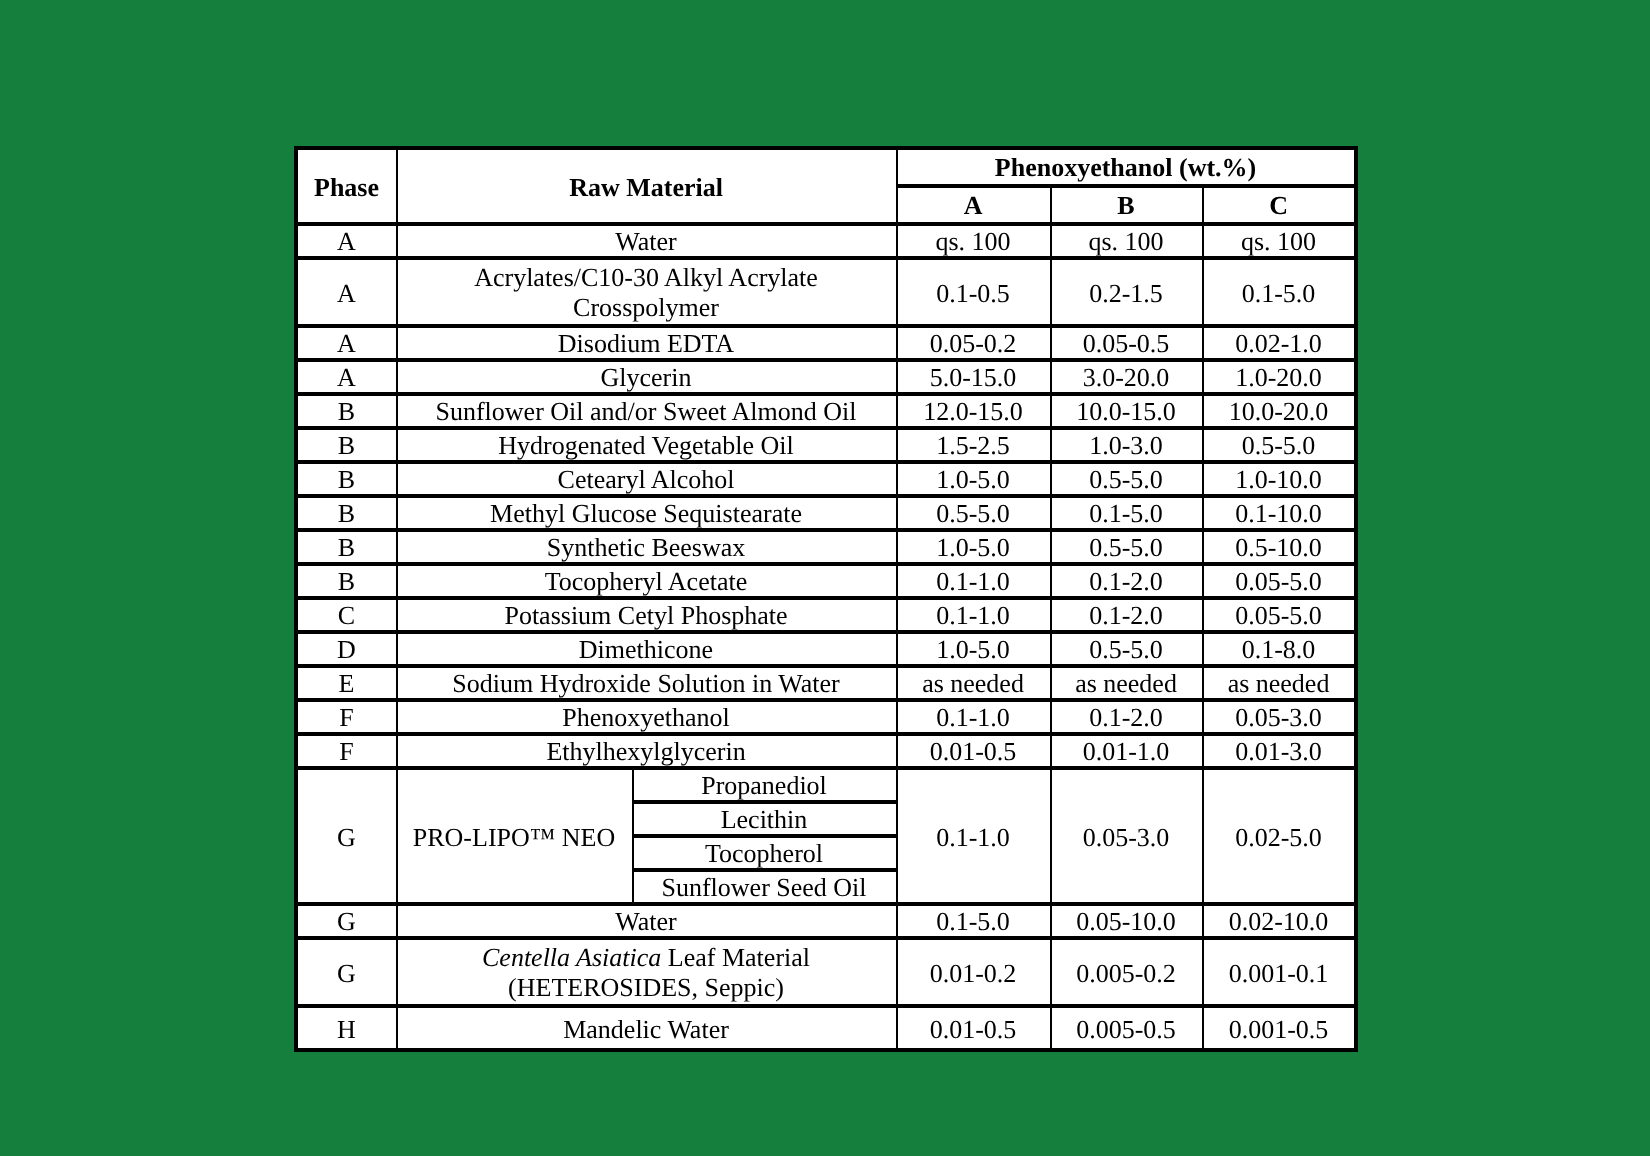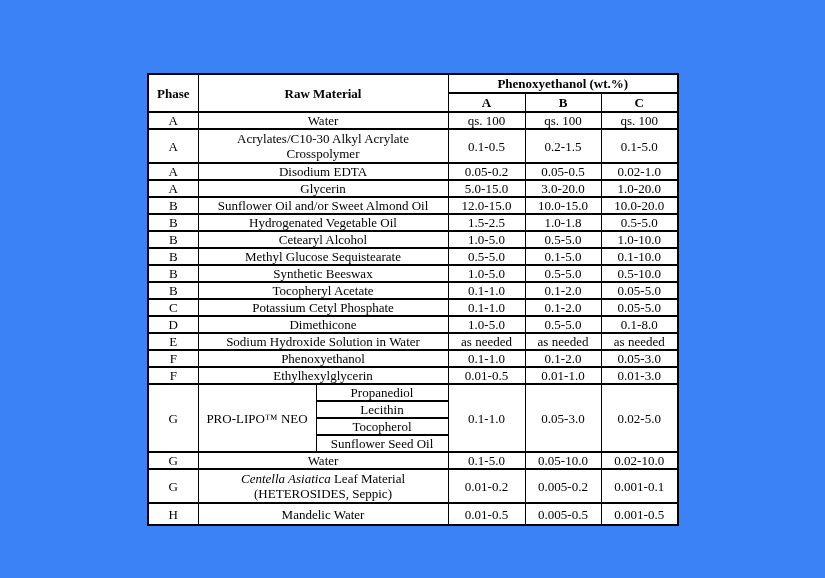--- a/index.html
+++ b/index.html
@@ -4,21 +4,21 @@
 <style>
   html, body {
     margin: 0;
     padding: 0;
     background: #ffffff;
   }
   .sheet {
     position: relative;
     width: 825px;
     height: 578px;
-    background: #3b82f6;
+    background: #15803d;
     font-family: "Liberation Serif", serif;
     color: #000000;
   }
   table.conc-table {
     position: absolute;
     left: 147px;
     top: 73px;
     width: 530px;
     border-collapse: collapse;
     table-layout: fixed;
@@ -105,21 +105,21 @@
       <td class="c">B</td>
       <td colspan="2" class="l">Sunflower Oil and/or Sweet Almond Oil</td>
       <td class="c">12.0-15.0</td>
       <td class="c">10.0-15.0</td>
       <td class="c">10.0-20.0</td>
     </tr>
     <tr class="h-std">
       <td class="c">B</td>
       <td colspan="2" class="l">Hydrogenated Vegetable Oil</td>
       <td class="c">1.5-2.5</td>
-      <td class="c">1.0-1.8</td>
+      <td class="c">1.0-3.0</td>
       <td class="c">0.5-5.0</td>
     </tr>
     <tr class="h-std">
       <td class="c">B</td>
       <td colspan="2" class="l">Cetearyl Alcohol</td>
       <td class="c">1.0-5.0</td>
       <td class="c">0.5-5.0</td>
       <td class="c">1.0-10.0</td>
     </tr>
     <tr class="h-std">

